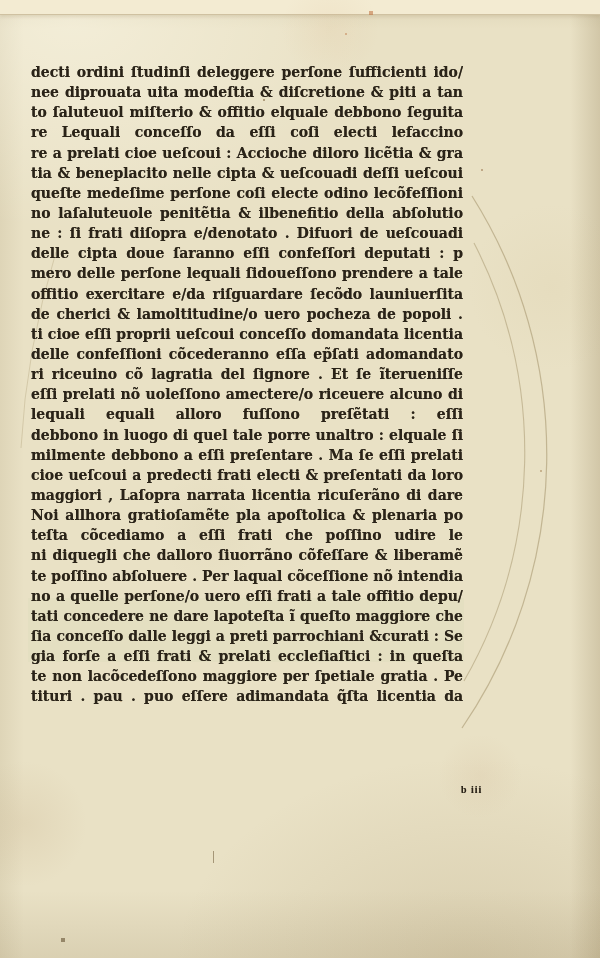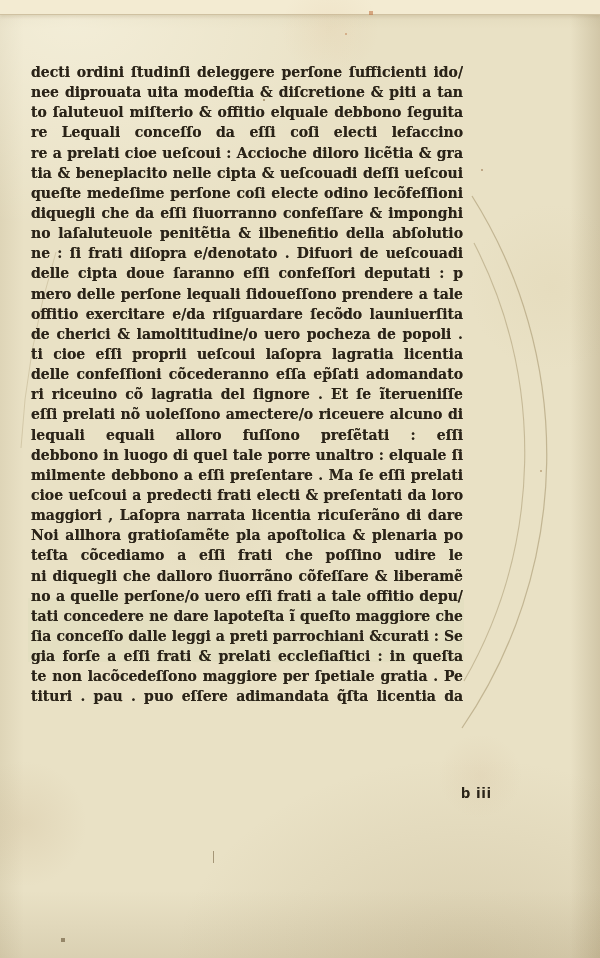--- a/index.html
+++ b/index.html
@@ -64,22 +64,22 @@
     text-rendering: optimizeLegibility;
   }
   .textblock .line {
     height: 20.15px; overflow: hidden;
     text-align: justify; text-align-last: justify;
     text-shadow: 0 0 0.4px rgba(42,35,24,0.6);
   }
   .signature {
     position: absolute; left: 461px; top: 784px;
     color: var(--ink, #2a2318);
-    font-family: Liberation Sans, sans-serif;
-    font-size: 15px; font-weight: bold;
+    font-family: Liberation Serif, serif;
+    font-size: 10px; font-weight: bold;
     letter-spacing: 1px;
     text-shadow: 0 0 0.4px rgba(42,35,24,0.6);
   }
 </style>
 </head>
 <body>
 
 <div class="page">
 
   <div class="top-edge"></div>
@@ -96,39 +96,39 @@
   <div class="fiber"></div>
 
   <div class="textblock">
       <div class="line">decti ordini ſtudinſi deleggere perſone ſufficienti ido/</div>
       <div class="line">nee diprouata uita modeſtia &amp; diſcretione &amp; piti a tan</div>
       <div class="line">to ſaluteuol miſterio &amp; offitio elquale debbono ſeguita</div>
       <div class="line">re Lequali conceſſo da eſſi coſi electi lefaccino preſenta</div>
       <div class="line">re a prelati cioe ueſcoui : Accioche diloro licẽtia &amp; gra</div>
       <div class="line">tia &amp; beneplacito nelle cipta &amp; ueſcouadi deſſi ueſcoui</div>
       <div class="line">queſte medeſime perſone coſi electe odino lecõfeſſioni</div>
-      <div class="line">diquegli che da eſſi ſiuorranno confeſſare &amp; imponghi</div>
       <div class="line">no laſaluteuole penitẽtia &amp; ilbenefitio della abſolutio</div>
       <div class="line">ne : ſi frati diſopra e/denotato . Difuori de ueſcouadi</div>
       <div class="line">delle cipta doue ſaranno eſſi confeſſori deputati : p eſſe</div>
       <div class="line">mero delle perſone lequali ſidoueſſono prendere a tale</div>
       <div class="line">offitio exercitare e/da riſguardare ſecõdo launiuerſita</div>
       <div class="line">de cherici &amp; lamoltitudine/o uero pocheza de popoli .</div>
-      <div class="line">ti cioe eſſi proprii ueſcoui laſopra lagratia licentia</div>
+      <div class="line">ti cioe eſſi proprii ueſcoui conceſſo domandata licentia</div>
       <div class="line">delle confeſſioni cõcederanno eſſa ep̃ſati adomandato</div>
       <div class="line">ri riceuino cõ lagratia del ſignore . Et ſe ĩterueniſſe che</div>
       <div class="line">eſſi prelati nõ uoleſſono amectere/o riceuere alcuno di</div>
       <div class="line">lequali equali alloro fuſſono preſẽtati : eſſi preſentatori</div>
       <div class="line">debbono in luogo di quel tale porre unaltro : elquale ſi</div>
       <div class="line">milmente debbono a eſſi preſentare . Ma ſe eſſi prelati</div>
       <div class="line">cioe ueſcoui a predecti frati electi &amp; preſentati da loro</div>
       <div class="line">maggiori , Laſopra narrata licentia ricuſerãno di dare</div>
       <div class="line">Noi allhora gratioſamẽte pla apoſtolica &amp; plenaria po</div>
       <div class="line">teſta cõcediamo a eſſi frati che poſſino udire le cõfeſſio</div>
       <div class="line">ni diquegli che dalloro ſiuorrãno cõfeſſare &amp; liberamẽ</div>
+      <div class="line">te poſſino abſoluere . Per laqual cõceſſione nõ intendia</div>
       <div class="line">no a quelle perſone/o uero eſſi frati a tale offitio depu/</div>
       <div class="line">tati concedere ne dare lapoteſta ĩ queſto maggiore che</div>
       <div class="line">ſia conceſſo dalle leggi a preti parrochiani &amp;curati : Se</div>
       <div class="line">gia forſe a eſſi frati &amp; prelati eccleſiaſtici : in queſta par</div>
       <div class="line">te non lacõcedeſſono maggiore per ſpetiale gratia . Pe</div>
       <div class="line">tituri . pau . puo eſſere adimandata q̃ſta licentia da pre</div>
     </div>
 
   <div class="signature">b iii</div>
 

